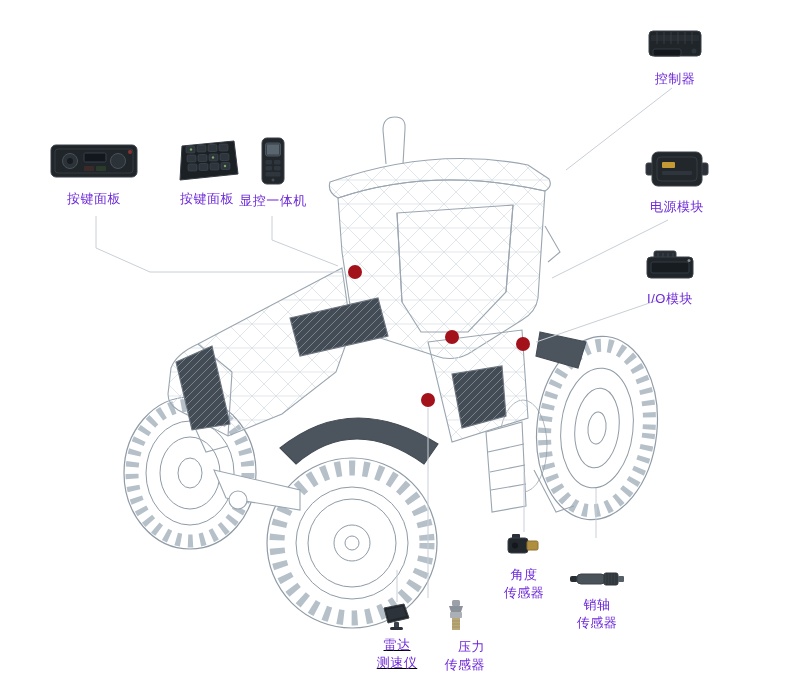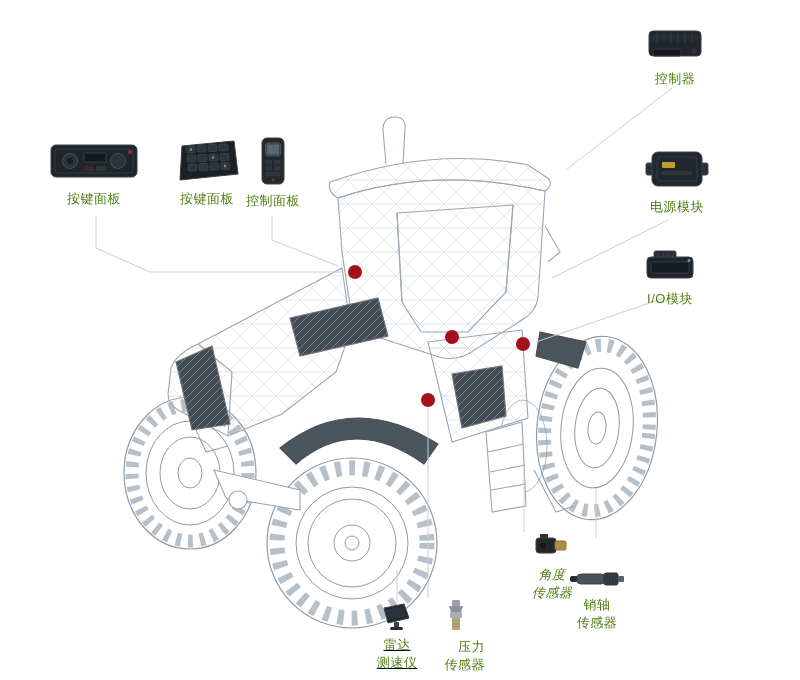--- a/index.html
+++ b/index.html
@@ -2,21 +2,21 @@
 <html><head>
 <meta charset="utf-8">
 <style>
   *{margin:0;padding:0;box-sizing:border-box}
   html,body{width:800px;height:680px;background:#ffffff;overflow:hidden;
     font-family:"Liberation Sans","DejaVu Sans",sans-serif}
   .stage{position:relative;width:800px;height:680px;background:#ffffff}
   .layer{position:absolute;left:0;top:0;width:800px;height:680px}
   .comp{position:absolute;text-align:center;z-index:3}
   .comp .thumb{display:block;margin:0 auto}
-  .lbl{margin-top:6px;font-size:13px;line-height:1.4;color:#4d7c0f;
+  .lbl{margin-top:6px;font-size:13px;line-height:1.4;color:#6d28d9;
        white-space:pre-line;letter-spacing:.5px}
 </style>
 </head>
 <body>
 
 <div class="stage">
 
   <svg class="layer" width="800" height="680" viewBox="0 0 800 680">
     <defs>
       <pattern id="mesh" width="24" height="24" patternUnits="userSpaceOnUse">
@@ -161,21 +161,21 @@
       <rect x="17" y="8.5" width="12" height="10" fill="#59656f"></rect>
       <g fill="#2f363d">
         <rect x="15.5" y="24" width="6.5" height="4.5" rx="1"></rect>
           <rect x="24" y="24" width="6.5" height="4.5" rx="1"></rect>
         <rect x="15.5" y="30" width="6.5" height="4.5" rx="1"></rect>
           <rect x="24" y="30" width="6.5" height="4.5" rx="1"></rect>
         <rect x="15.5" y="36" width="15" height="4.5" rx="1"></rect>
       </g>
       <circle cx="23" cy="44" r="1.5" fill="#444c55"></circle>
     </svg>
-    <div class="lbl">控制面板</div>
+    <div class="lbl">显控一体机</div>
   </div>
 
   <div class="comp" style="left:645px;top:22px;width:60px;">
     <svg class="thumb" width="60" height="42" viewBox="0 0 60 42">
       <rect x="4" y="9" width="52" height="25" rx="4" fill="#20252a" stroke="#3a4148"></rect>
       <rect x="6" y="13" width="48" height="6" fill="#272d33"></rect>
       <g stroke="#343c43">
         <line x1="12" y1="10" x2="12" y2="22"></line>
           <line x1="19" y1="10" x2="19" y2="22"></line>
         <line x1="26" y1="10" x2="26" y2="22"></line>
@@ -210,21 +210,21 @@
       <rect x="1" y="19" width="7" height="12" rx="2" fill="#2a3036" stroke="#3a4148"></rect>
       <rect x="56" y="19" width="7" height="12" rx="2" fill="#2a3036" stroke="#3a4148"></rect>
       <rect x="7" y="8" width="50" height="34" rx="6" fill="#22272c" stroke="#3a4148"></rect>
       <rect x="12" y="13" width="40" height="24" rx="4" fill="none" stroke="#343c43"></rect>
       <rect x="17" y="18" width="13" height="6" rx="1" fill="#c39a33"></rect>
       <rect x="17" y="27" width="30" height="4" rx="1" fill="#2e353c"></rect>
     </svg>
     <div class="lbl">电源模块</div>
   </div>
 
-  <div class="comp" style="left:522px;top:532px;width:60px;font-style:italic;">
+  <div class="comp" style="left:494px;top:532px;width:60px;">
     <svg class="thumb" width="60" height="28" viewBox="0 0 60 28">
       <rect x="18" y="2" width="8" height="5" rx="1" fill="#2a3036"></rect>
       <rect x="14" y="6" width="20" height="15" rx="3" fill="#22272c" stroke="#3a4148"></rect>
       <rect x="33" y="9" width="11" height="9" rx="1.5" fill="#b08e3f" stroke="#8d7030"></rect>
       <circle cx="21" cy="13.5" r="3" fill="#14181c"></circle>
     </svg>
     <div class="lbl">角度
 传感器</div>
   </div>
 

